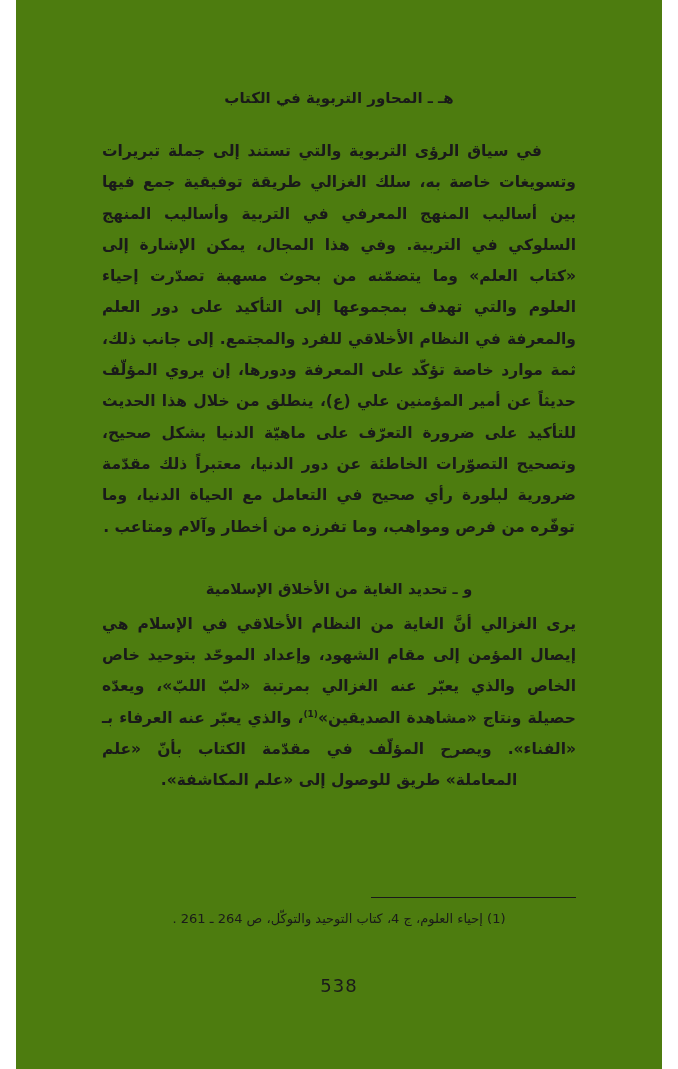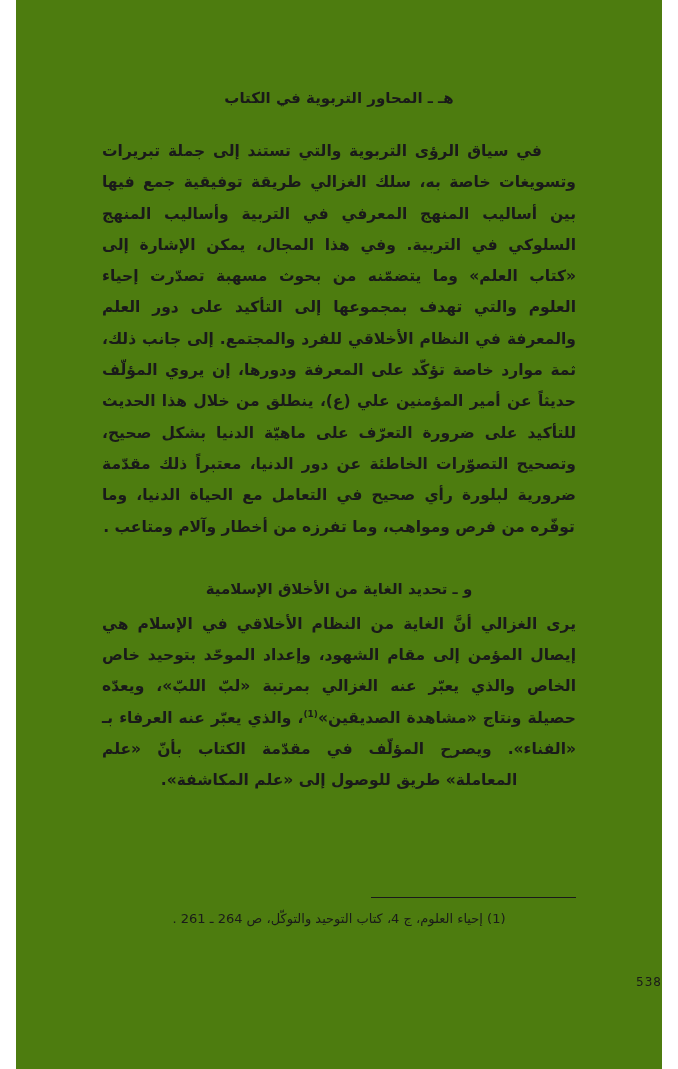--- a/index.html
+++ b/index.html
@@ -72,21 +72,22 @@
     direction: rtl;
     text-align: center;
     font-size: 13px;
     line-height: 1.7;
   }
   .page-number {
     position: absolute;
     top: 975px;
     left: 0;
     width: 100%;
-    font-size: 12px;
+    text-align: center;
+    font-size: 18px;
     letter-spacing: 1px;
   }
 </style>
 </head>
 <body>
 
 <div class="page">
 
   <div class="content">
 

